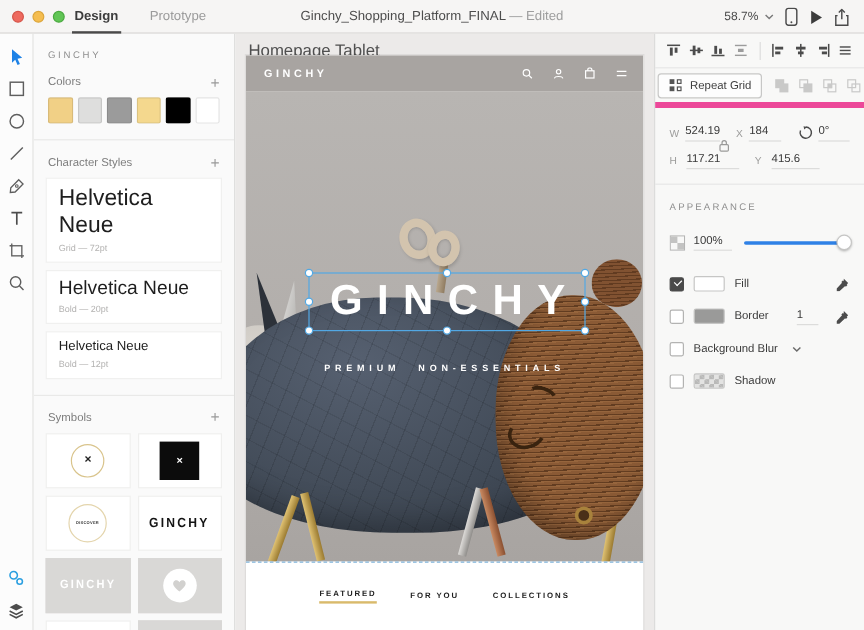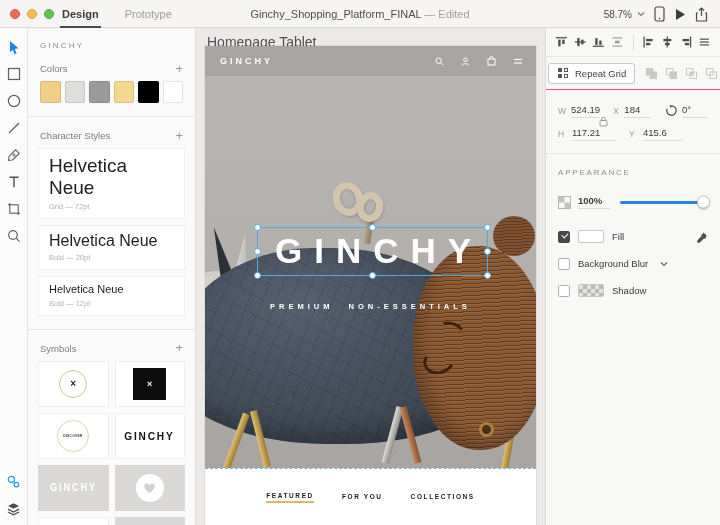--- a/index.html
+++ b/index.html
@@ -117,36 +117,36 @@
     letter-spacing:4px;word-spacing:9px;}
   .ab-bottom{position:absolute;top:422px;left:0;right:0;bottom:0;background:#fff;border-top:1px dashed #7fb2d9;
     display:flex;align-items:center;justify-content:center;gap:28px;}
   .ab-tab{font-size:6.5px;font-weight:bold;letter-spacing:1.6px;color:#1d1d1d;padding-bottom:2px;}
   .ab-tab.active{border-bottom:2px solid #d9ba6b;}
 
   
   .inspector{position:absolute;top:28px;left:545px;right:0;bottom:0;background:#f8f8f7;border-left:1px solid #dcdcdb;}
   .align-row{height:29px;display:flex;align-items:center;padding:0 9px;border-bottom:1px solid #e7e7e6;gap:6px;}
   .vsep{width:1px;height:15px;background:#ddddd c;background:#dddddc;margin:0 3px;}
-  .repeat-row{height:33px;display:flex;align-items:center;padding:0 2px;border-bottom:1px solid #ec4899;}
+  .repeat-row{height:33px;display:flex;align-items:center;padding:0 2px;border-bottom:5px solid #ec4899;}
   .repeat-btn{display:flex;align-items:center;gap:6px;border:1px solid #c7c7c6;border-radius:3px;background:#fdfdfd;
     height:21px;padding:0 8px;font-size:9.5px;color:#3e3e3e;}
   .bool-group{margin-left:auto;display:flex;gap:7px;align-items:center;}
   .transform{position:relative;padding:9px 12px 8px;border-bottom:1px solid #e7e7e6;}
   .t-row{display:flex;align-items:center;height:23px;gap:5px;}
   .t-label{font-size:8.5px;color:#9c9c9b;width:9px;}
   .t-value{font-size:9.5px;color:#3a3a3a;border-bottom:1px solid #dcdcdb;width:44px;padding-bottom:2px;}
   .t-value.narrow{width:40px;}
   .rot{display:flex;align-items:center;gap:4px;margin-left:9px;}
   .rot-val{font-size:9.5px;color:#3a3a3a;border-bottom:1px solid #dcdcdb;width:26px;padding-bottom:2px;}
   .lock-wrap{position:absolute;left:53px;top:20px;width:14px;height:22px;display:flex;align-items:center;}
   .appearance{padding:6px 12px;}
   .app-header{font-size:8px;letter-spacing:1.8px;color:#8f8f8f;margin:8px 0 18px;}
   .op-row{display:flex;align-items:center;gap:7px;margin-bottom:14px;}
-  .op-val{font-size:9.5px;color:#3a3a3a;border-bottom:1px solid #dcdcdb;width:32px;padding-bottom:2px;font-weight:bold;}
+  .op-val{font-size:9.5px;color:#3a3a3a;border-bottom:1px solid #dcdcdb;width:32px;padding-bottom:2px;}
   .slider{flex:1;height:3px;background:#2f81e6;border-radius:2px;position:relative;margin-left:3px;}
   .knob{position:absolute;right:-2px;top:50%;transform:translateY(-50%);width:13px;height:13px;border-radius:50%;
     background:#fff;border:1px solid #c6c6c5;box-shadow:0 1px 2px rgba(0,0,0,.25);}
   .prop-row{display:flex;align-items:center;gap:8px;height:27px;}
   .cb{width:12px;height:12px;border:1px solid #b3b3b2;border-radius:2px;background:#fff;position:relative;flex:0 0 12px;}
   .cb.checked{background:#4a4a4a;border-color:#4a4a4a;}
   .cb.checked::after{content:"";position:absolute;left:2.5px;top:1.5px;width:5px;height:3px;
     border-left:1.5px solid #fff;border-bottom:1.5px solid #fff;transform:rotate(-45deg);}
   .pswatch{width:26px;height:13px;border:1px solid #c6c6c5;border-radius:2px;background:#fff;flex:0 0 26px;}
   .pswatch.grayfill{background:#9a9a99;}
@@ -560,20 +560,30 @@
     <div class="prop-row">
       <span class="cb checked"></span>
       <span class="pswatch"></span>
       <span class="prop-label">Fill</span>
       <span class="spacer"></span>
       <svg width="12" height="12" viewBox="0 0 12 12">
           <path d="M7.2 1.2 l3.6 3.6 -1.2 1.2 .6 .6 -1.3 1.3 -.6 -.6 -4.8 4.4 H1.3 v-2.2 l4.4 -4.8 -.6 -.6 1.3 -1.3 .6 .6 z" fill="#4c4c4c"></path>
         </svg>
     </div>
 
+    <div class="prop-row">
+      <span class="cb"></span>
+      <span class="pswatch grayfill"></span>
+      <span class="prop-label">Border</span>
+      <span class="spacer"></span>
+      <span class="bw-val">1</span>
+      <svg width="12" height="12" viewBox="0 0 12 12">
+          <path d="M7.2 1.2 l3.6 3.6 -1.2 1.2 .6 .6 -1.3 1.3 -.6 -.6 -4.8 4.4 H1.3 v-2.2 l4.4 -4.8 -.6 -.6 1.3 -1.3 .6 .6 z" fill="#4c4c4c"></path>
+        </svg>
+    </div>
 
     <div class="prop-row">
       <span class="cb"></span>
       <span class="prop-label">Background Blur</span>
       <svg width="8" height="6" viewBox="0 0 8 6" style="margin-left:4px">
           <polyline points="1,1.5 4,4.5 7,1.5" fill="none" stroke="#6a6a6a" stroke-width="1.2"></polyline>
         </svg>
     </div>
 
     <div class="prop-row">

